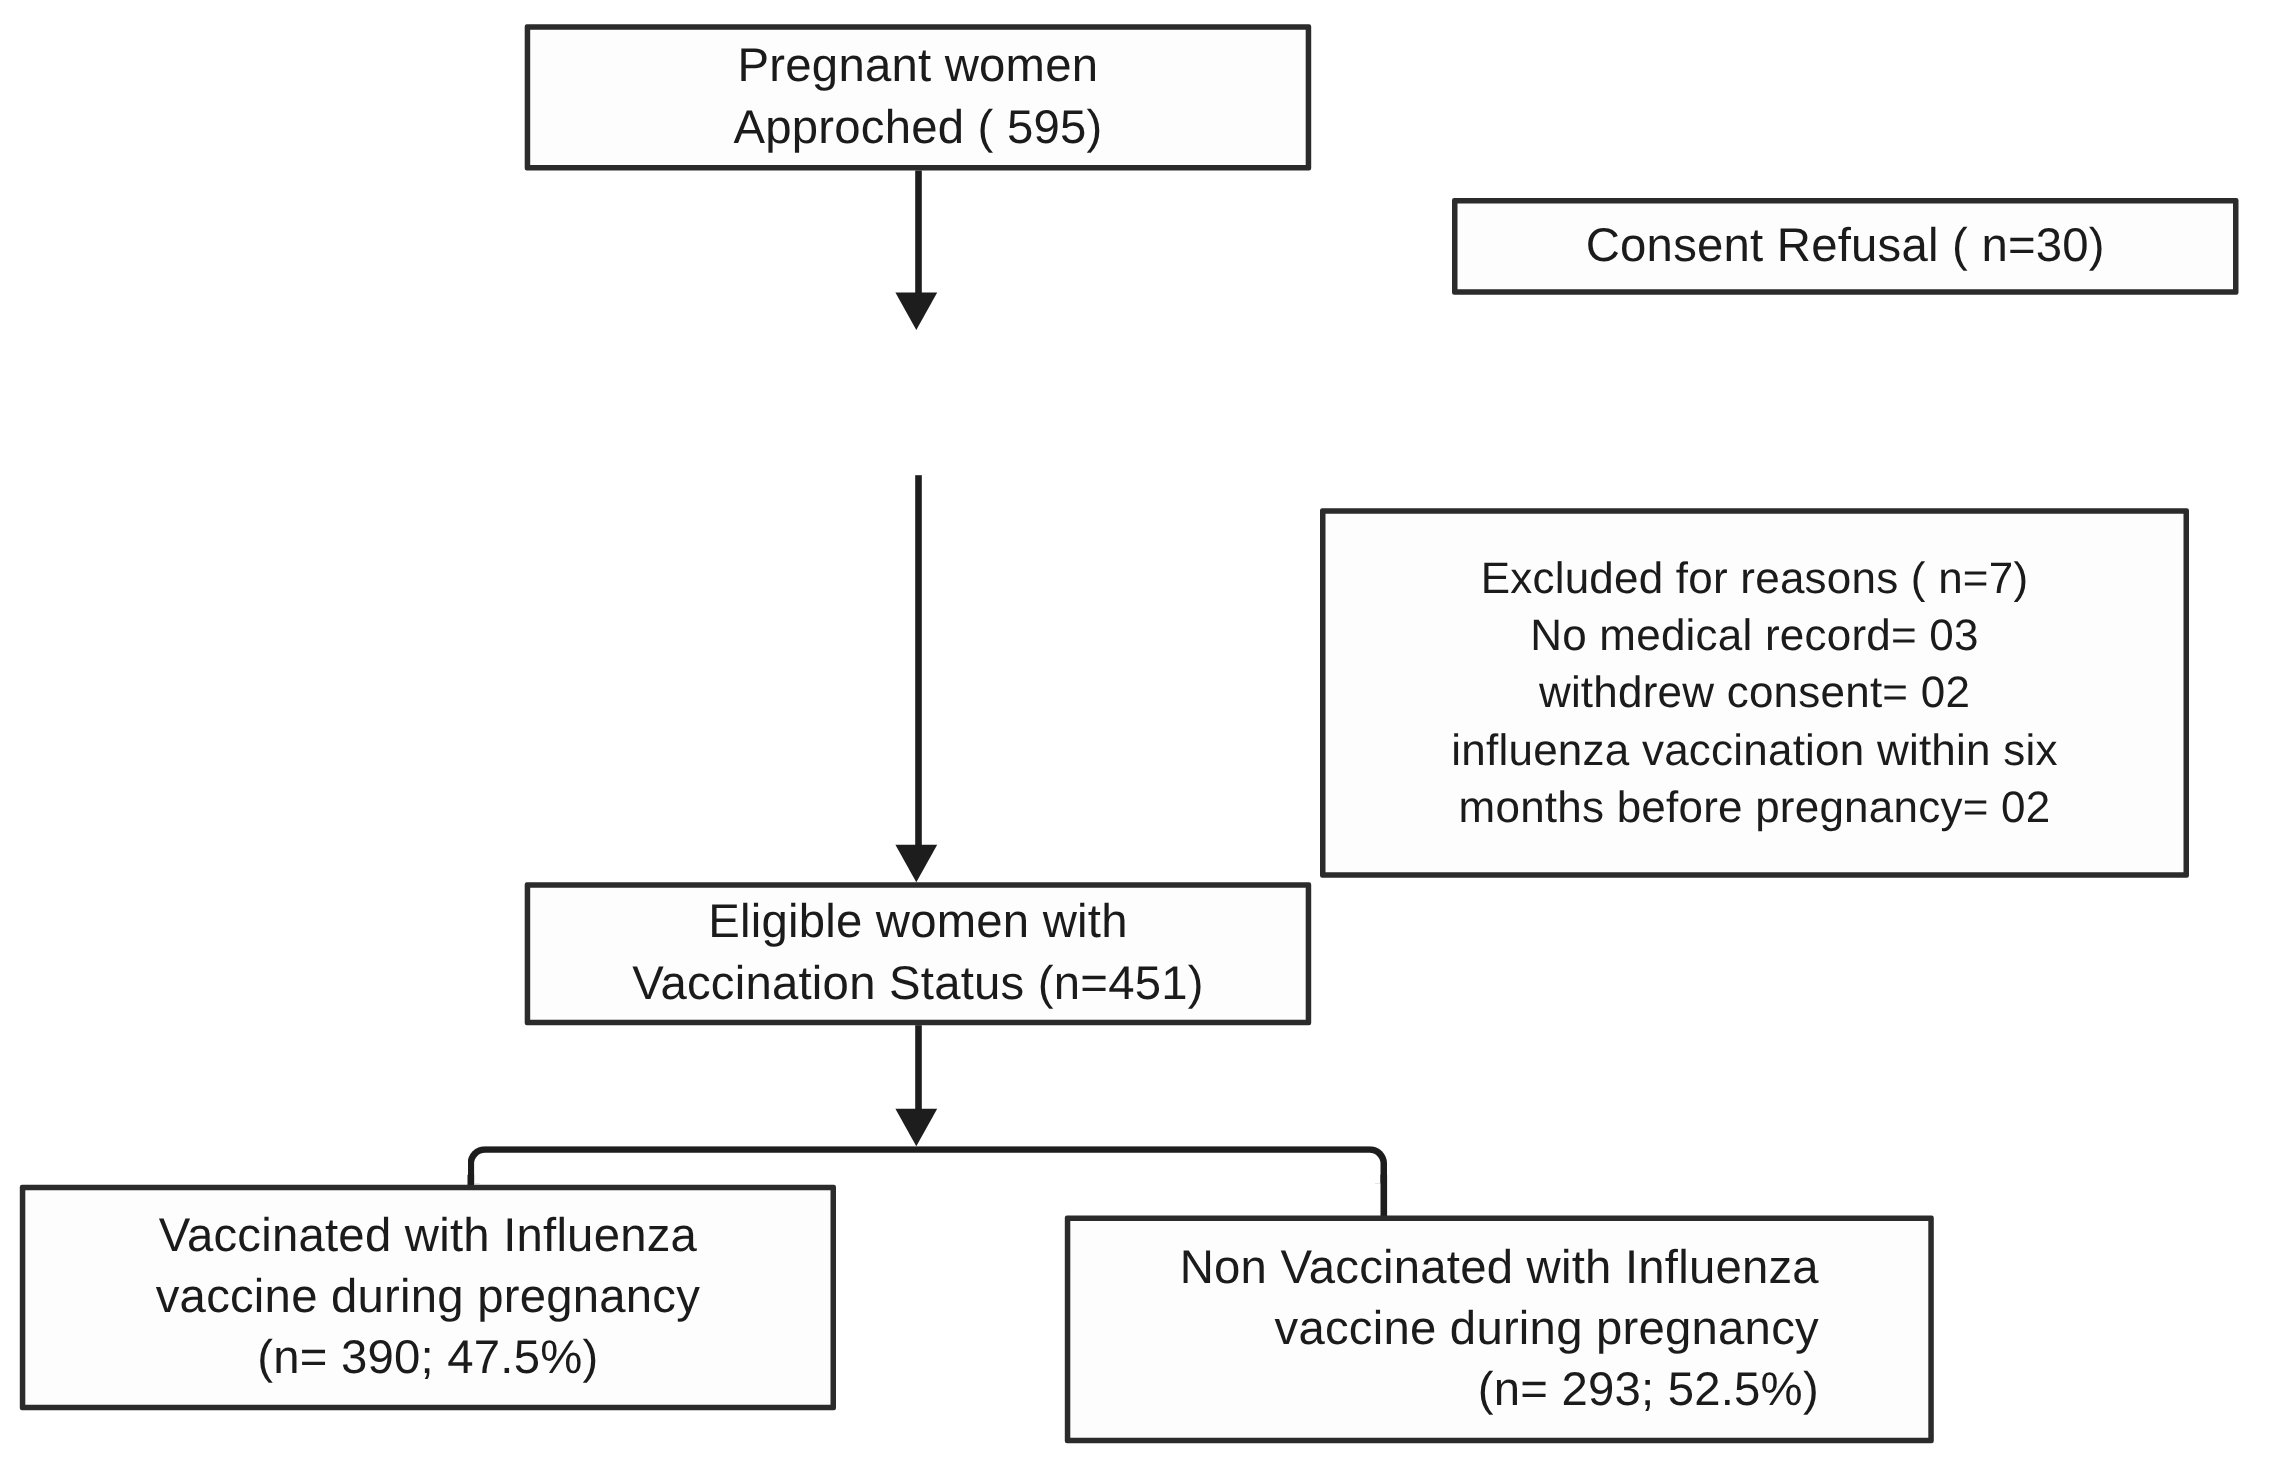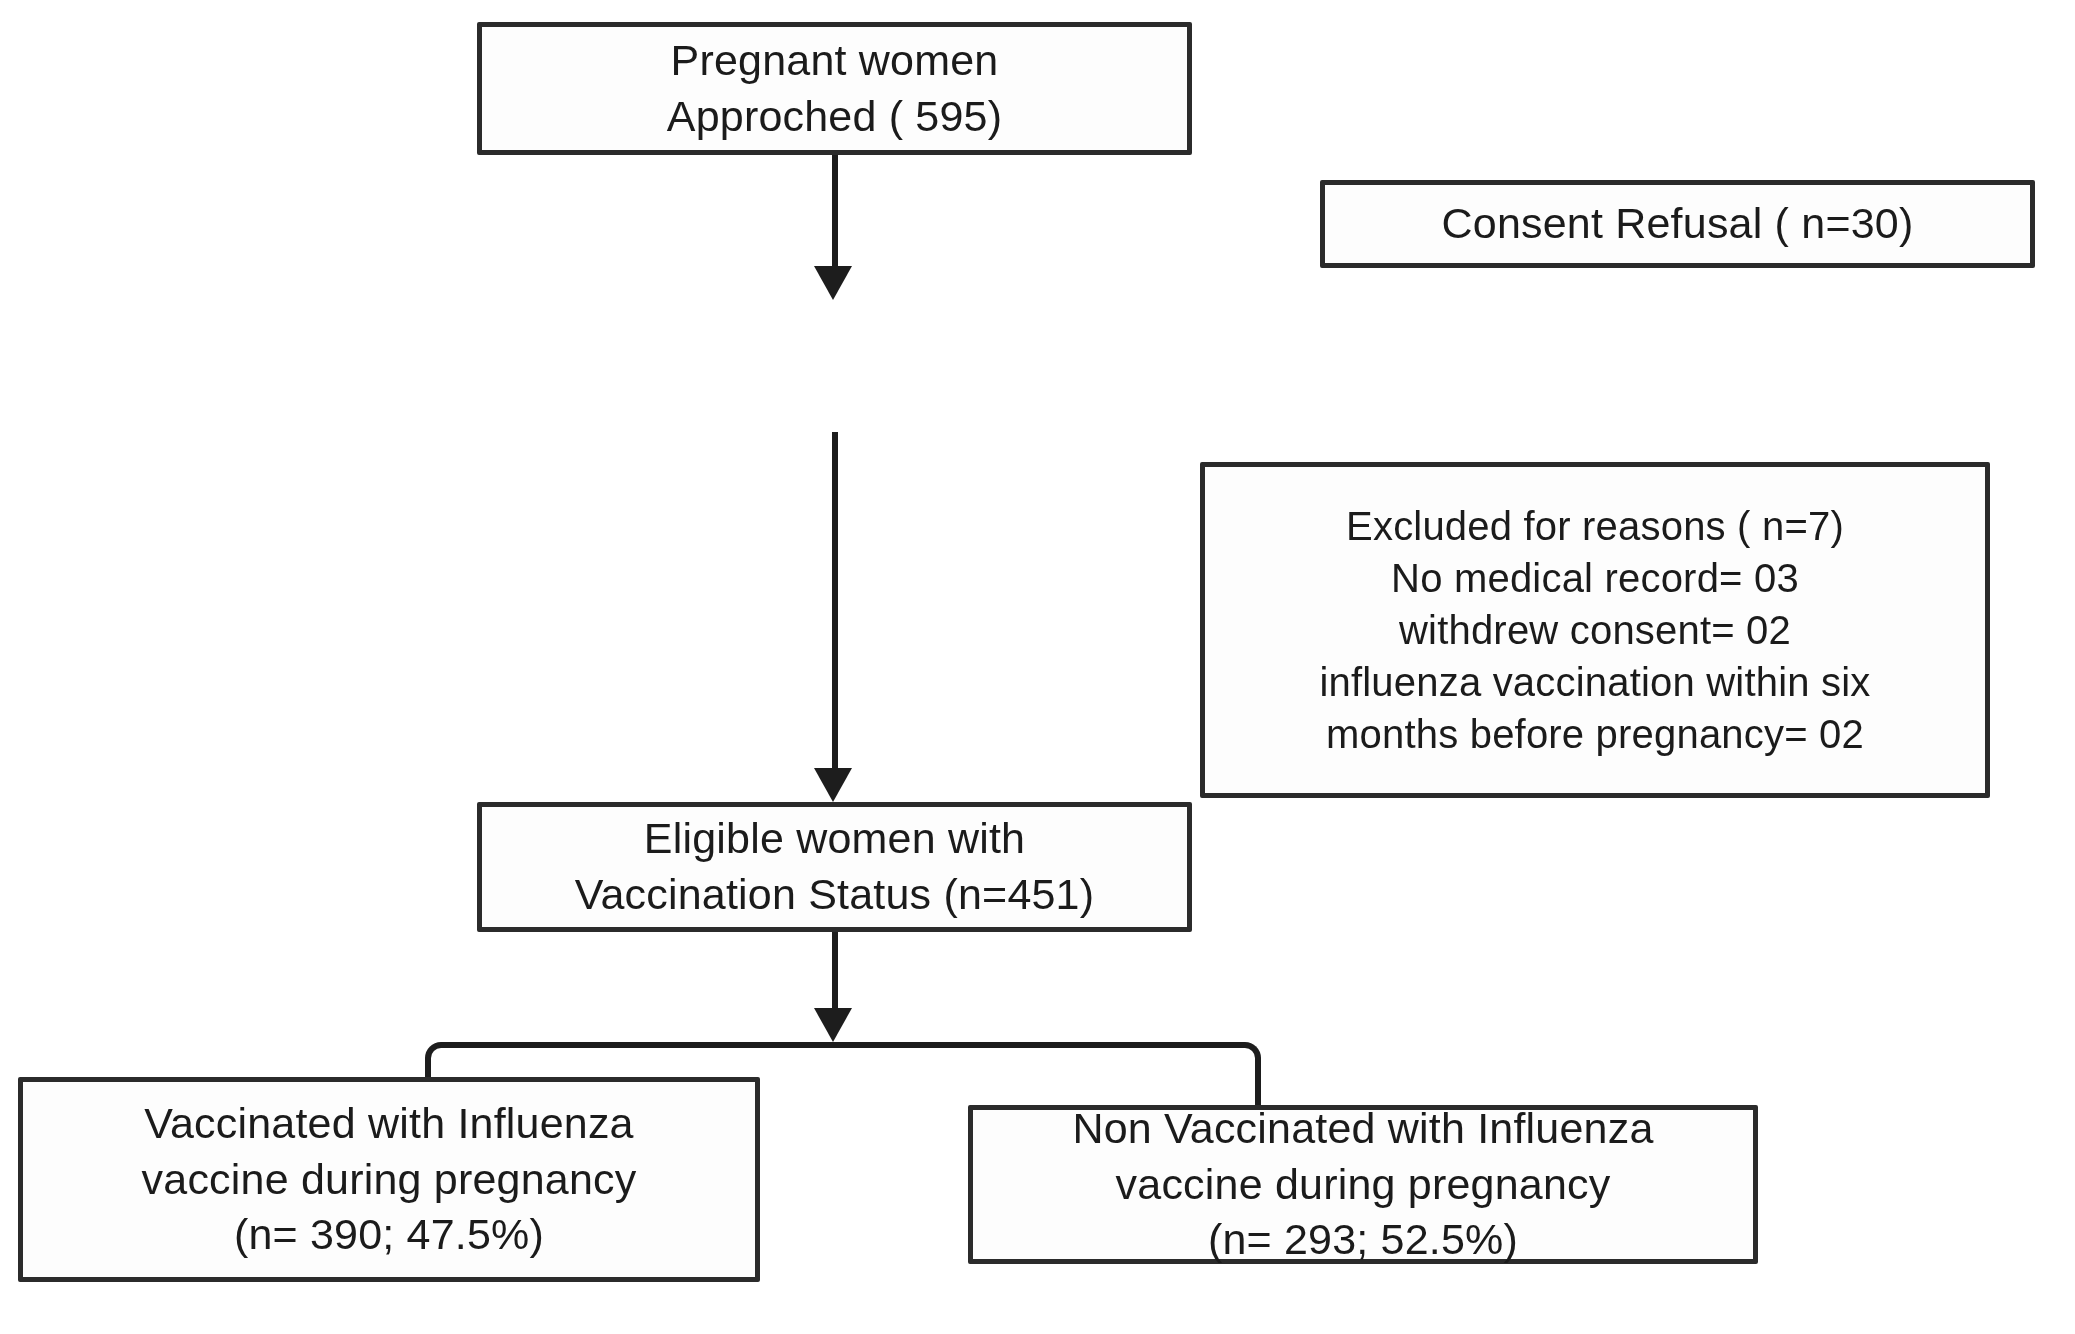--- a/index.html
+++ b/index.html
@@ -91,17 +91,17 @@
   <div class="bracket" style="left:425px; top:1042px; width:836px; height:34px;"></div>
 
   <div class="connector v-line" style="left:425px; top:1068px; height:14px;"></div>
 
   <div class="connector v-line" style="left:1255px; top:1068px; height:42px;"></div>
 
   <div class="flow-box" style="left:18px; top:1077px; width:742px; height:205px;">Vaccinated with Influenza
 vaccine during pregnancy
 (n= 390; 47.5%)</div>
 
-  <div class="flow-box" style="left:968px; top:1105px; width:790px; height:159px;">Non Vaccinated with Influenza
+  <div class="flow-box" style="left:968px; top:1105px; width:790px; height:207px;text-align:right;">Non Vaccinated with Influenza
 vaccine during pregnancy
 (n= 293; 52.5%)</div>
 
 </div>
 
 </body></html>

